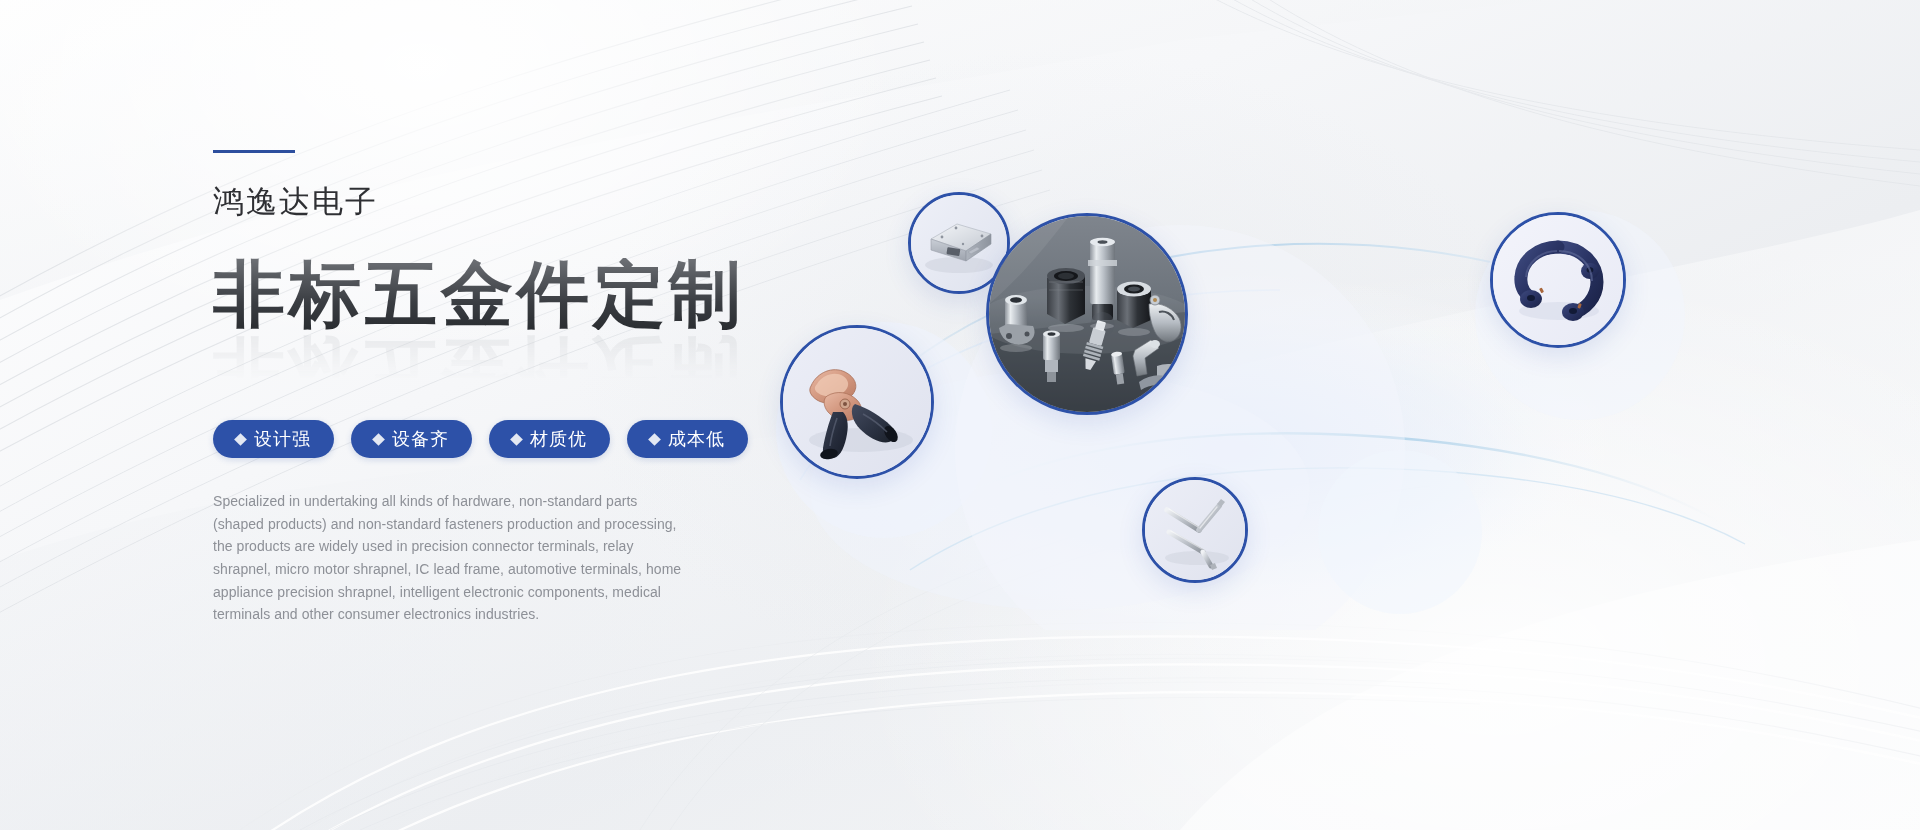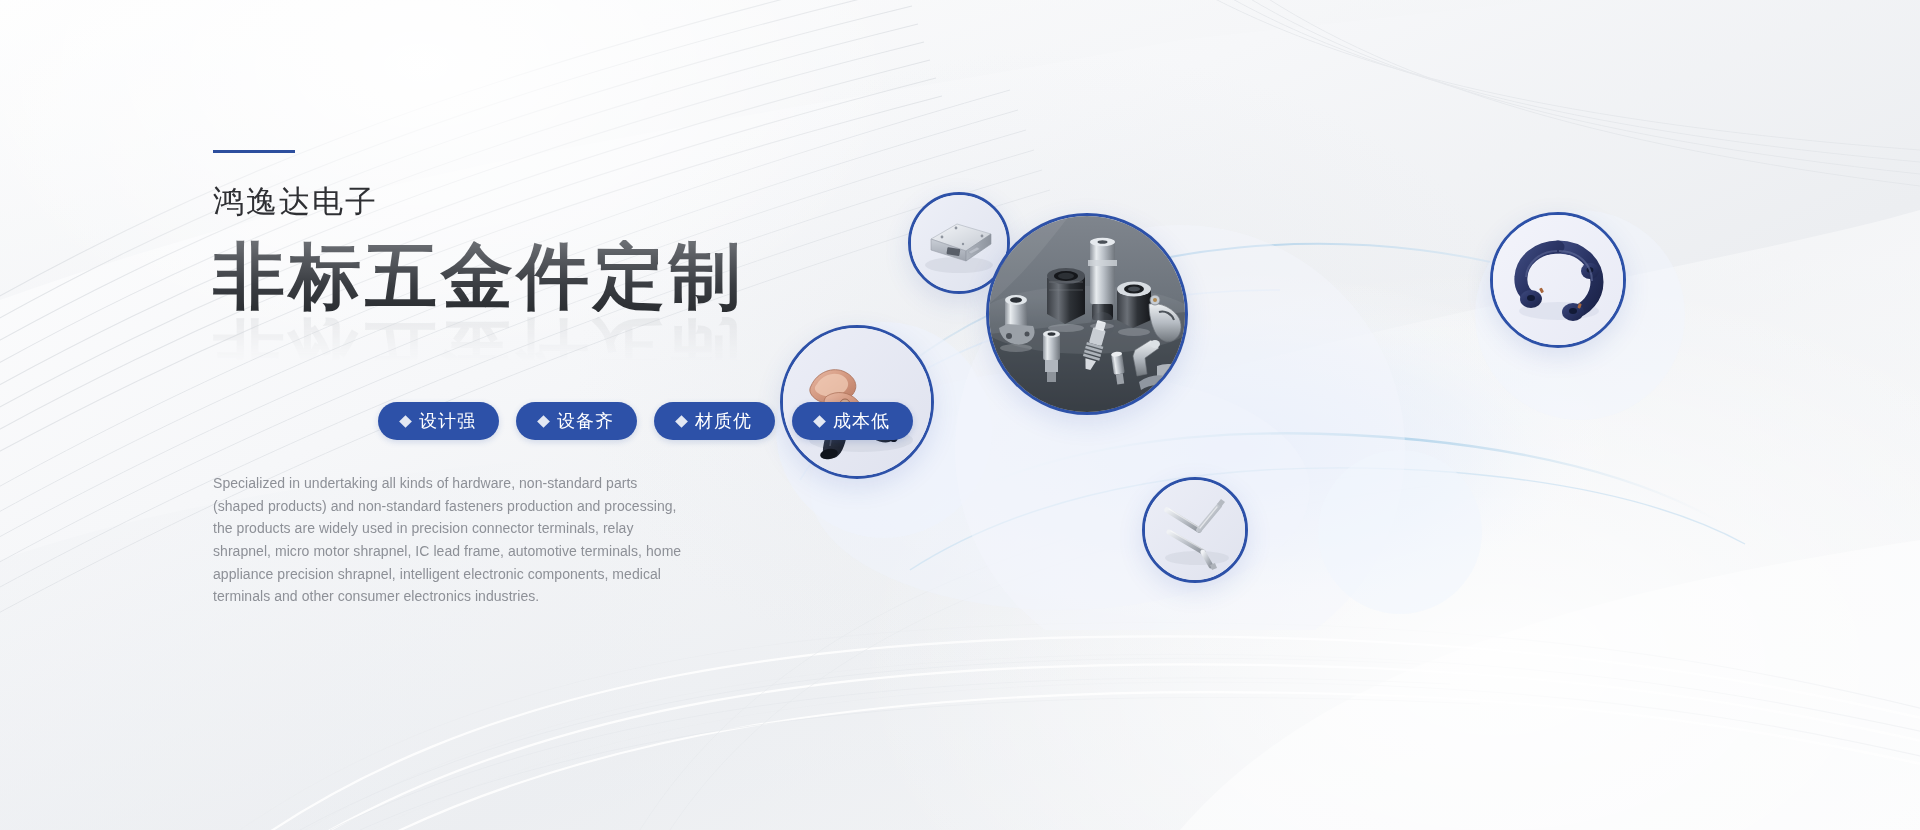--- a/index.html
+++ b/index.html
@@ -51,21 +51,21 @@
     background: #2d4f9e;
     margin-bottom: 33px;
   }
 
   .company-name {
     font-size: 31px;
     line-height: 1;
     color: #2f3034;
     letter-spacing: 2px;
     font-weight: 400;
-    margin-bottom: 23px;
+    margin-bottom: 41px;
     font-family: "Liberation Sans", "DejaVu Sans", sans-serif;
   }
 
   .headline-wrap {
     position: relative;
     height: 122px;
   }
   .headline {
     position: absolute;
     top: 0;
@@ -94,21 +94,20 @@
     color: #cfd1d4;
     opacity: .40;
     -webkit-mask-image: linear-gradient(to top, rgba(0,0,0,.85) 0%, rgba(0,0,0,0) 62%);
     mask-image: linear-gradient(to top, rgba(0,0,0,.85) 0%, rgba(0,0,0,0) 62%);
   }
 
   .pill-row {
     display: flex;
     gap: 17px;
     margin-top: 40px;
-    justify-content: flex-end;
   }
   .pill {
     display: inline-flex;
     align-items: center;
     gap: 9px;
     height: 38px;
     padding: 0 23px;
     border-radius: 19px;
     background: #2d51a8;
     color: #ffffff;

